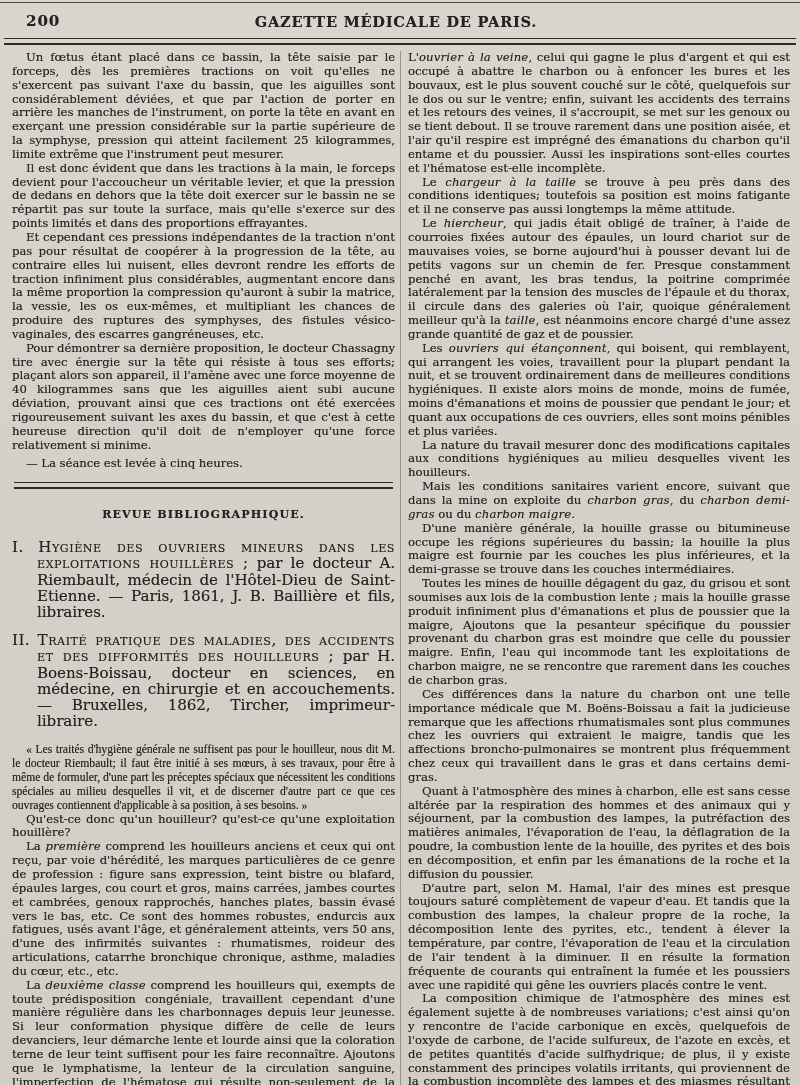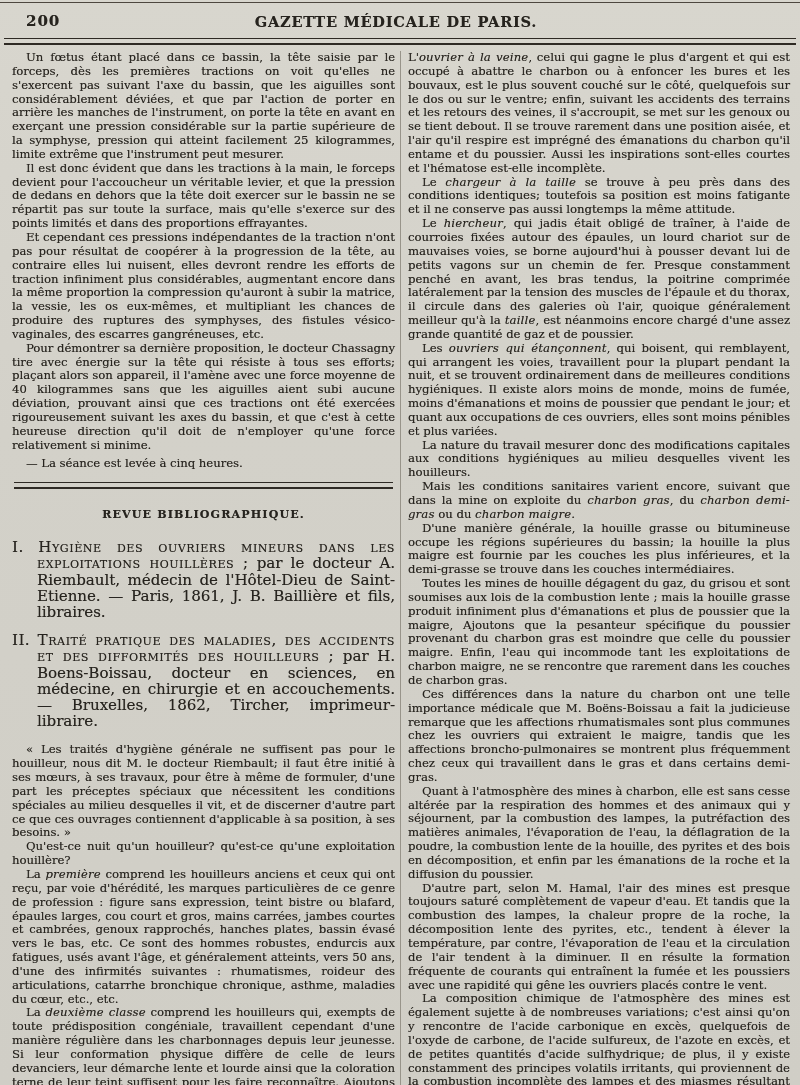--- a/index.html
+++ b/index.html
@@ -23,21 +23,21 @@
   .col-left{padding-right:5px;}
   .col-right{padding-left:7px;border-left:1px solid #98948a;width:387px;}
   .para{margin:0;text-indent:14px;}
   .col-right .para:first-child{text-indent:0;}
   .seance{margin:5px 0 0 0;text-indent:14px;}
   .section-separator{margin:11px 2px 0 2px;}
   .section-title{margin:19px 0 17px 0;text-align:center;font-size:11px;font-weight:bold;letter-spacing:1.2px;text-indent:0;}
   .bib-item{margin:0 0 12px 0;padding-left:25px;text-indent:-25px;font-size:15px;line-height:16.2px;text-align:justify;}
   .bib-numeral{letter-spacing:0.5px;}
   .bib-title{font-variant:small-caps;letter-spacing:0.6px;}
-  .list-bottom .para:first-child{margin-top:14px;}
+  .list-bottom .para:first-child{margin-top:14px;font-family:Liberation Serif, serif;}
   i{letter-spacing:0.2px;}
 </style>
 </head>
 <body>
 
 <div class="page ink">
   <div class="top-edge"></div>
 
   <div class="header">
     <div class="page-number">200</div>
@@ -59,21 +59,21 @@
       <div class="rule-double section-separator"></div>
 
       <p class="section-title">REVUE BIBLIOGRAPHIQUE.</p>
 
       <p class="bib-item"><span class="bib-numeral">I.</span> <span class="bib-title">Hygiène des ouvriers mineurs dans les exploitations houillères&nbsp;;</span><span> par le docteur A. Riembault, médecin de l'Hôtel-Dieu de Saint-Etienne. — Paris, 1861, J. B. Baillière et fils, libraires.</span></p>
 
       <p class="bib-item"><span class="bib-numeral">II.</span> <span class="bib-title">Traité pratique des maladies, des accidents et des difformités des houilleurs&nbsp;;</span><span> par H. Boens-Boissau, docteur en sciences, en médecine, en chirurgie et en accouchements. — Bruxelles, 1862, Tircher, imprimeur-libraire.</span></p>
 
       <div class="list-bottom">
           <p class="para">« Les traités d'hygiène générale ne suffisent pas pour le houilleur, nous dit M. le docteur Riembault; il faut être initié à ses mœurs, à ses travaux, pour être à même de formuler, d'une part les préceptes spéciaux que nécessitent les conditions spéciales au milieu desquelles il vit, et de discerner d'autre part ce que ces ouvrages contiennent d'applicable à sa position, à ses besoins. »</p>
-          <p class="para">Qu'est-ce nuit qu'un houilleur? qu'est-ce qu'une exploitation houillère?</p>
+          <p class="para">Qu'est-ce donc qu'un houilleur? qu'est-ce qu'une exploitation houillère?</p>
           <p class="para">La <i>première</i> comprend les houilleurs anciens et ceux qui ont reçu, par voie d'hérédité, les marques particulières de ce genre de profession : figure sans expression, teint bistre ou blafard, épaules larges, cou court et gros, mains carrées, jambes courtes et cambrées, genoux rapprochés, hanches plates, bassin évasé vers le bas, etc. Ce sont des hommes robustes, endurcis aux fatigues, usés avant l'âge, et généralement atteints, vers 50 ans, d'une des infirmités suivantes : rhumatismes, roideur des articulations, catarrhe bronchique chronique, asthme, maladies du cœur, etc., etc.</p>
           <p class="para">La <i>deuxième classe</i> comprend les houilleurs qui, exempts de toute prédisposition congéniale, travaillent cependant d'une manière régulière dans les charbonnages depuis leur jeunesse. Si leur conformation physique diffère de celle de leurs devanciers, leur démarche lente et lourde ainsi que la coloration terne de leur teint suffisent pour les faire reconnaître. Ajoutons que le lymphatisme, la lenteur de la circulation sanguine, l'imperfection de l'hématose qui résulte non-seulement de la composition particulière de l'atmosphère houillère, mais aussi du défaut de mouvements thoraciques suffisants pour activer la respiration, constituent les attributs physiques principaux de ces ouvriers charbonniers.</p>
         </div>
     </div>
 
     <div class="col col-right">
       <div>
           <p class="para">L'<i>ouvrier à la veine</i>, celui qui gagne le plus d'argent et qui est occupé à abattre le charbon ou à enfoncer les bures et les bouvaux, est le plus souvent couché sur le côté, quelquefois sur le dos ou sur le ventre; enfin, suivant les accidents des terrains et les retours des veines, il s'accroupit, se met sur les genoux ou se tient debout. Il se trouve rarement dans une position aisée, et l'air qu'il respire est imprégné des émanations du charbon qu'il entame et du poussier. Aussi les inspirations sont-elles courtes et l'hématose est-elle incomplète.</p>
           <p class="para">Le <i>chargeur à la taille</i> se trouve à peu près dans des conditions identiques; toutefois sa position est moins fatigante et il ne conserve pas aussi longtemps la même attitude.</p>
           <p class="para">Le <i>hiercheur</i>, qui jadis était obligé de traîner, à l'aide de courroies fixées autour des épaules, un lourd chariot sur de mauvaises voies, se borne aujourd'hui à pousser devant lui de petits vagons sur un chemin de fer. Presque constamment penché en avant, les bras tendus, la poitrine comprimée latéralement par la tension des muscles de l'épaule et du thorax, il circule dans des galeries où l'air, quoique généralement meilleur qu'à la <i>taille</i>, est néanmoins encore chargé d'une assez grande quantité de gaz et de poussier.</p>

